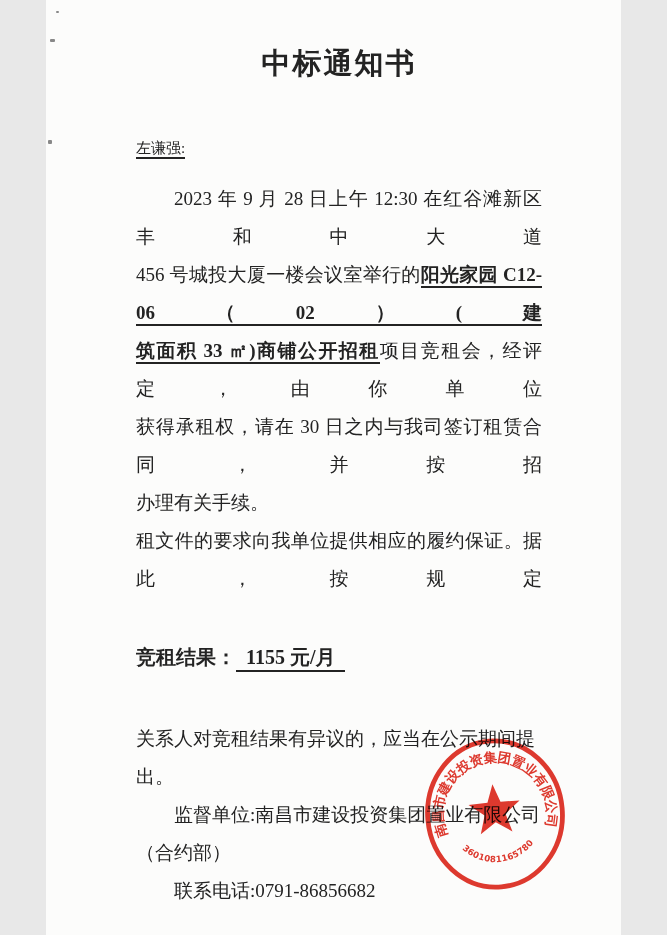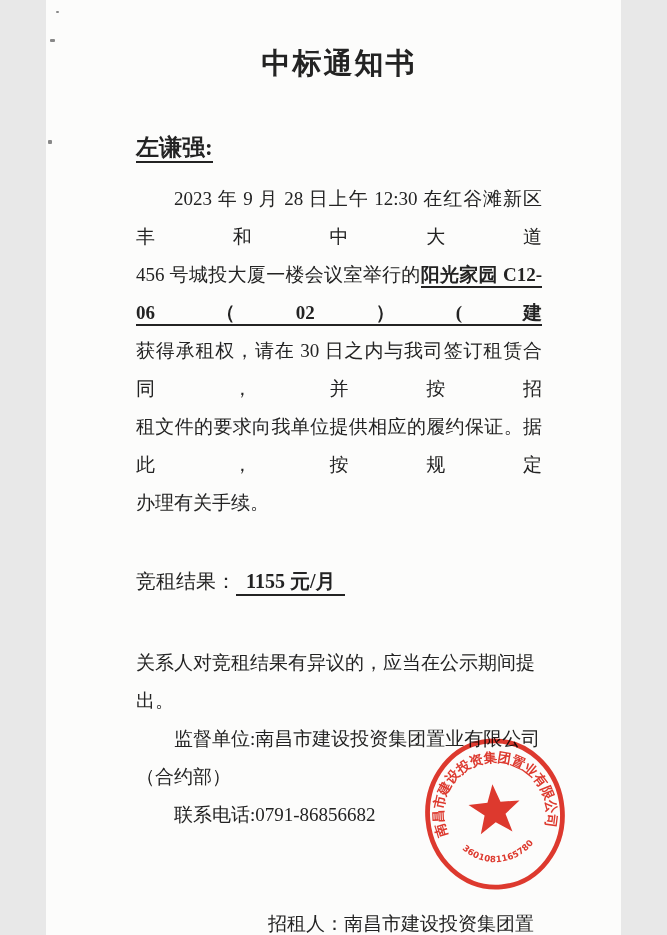--- a/index.html
+++ b/index.html
@@ -25,22 +25,22 @@
   .doc-title {
     margin: 0;
     font-size: 29px;
     font-weight: bold;
     text-align: center;
     letter-spacing: 2px;
     line-height: 34px;
   }
   .addressee {
     margin-top: 55px;
-    font-size: 23px;
-    font-weight: bold;
+    font-size: 15px;
+    font-weight: normal;
     line-height: 26px;
   }
   .addressee span {
     border-bottom: 2px solid var(--ink-color);
     padding-bottom: 1px;
   }
   .para { font-size: 19px; }
   .para1 { margin-top: 19px; }
   .para2 { margin-top: 48px; }
   .line { line-height: 38px; }
@@ -49,21 +49,21 @@
   .em {
     font-weight: bold;
     border-bottom: 2px solid var(--ink-color);
     padding-bottom: 1px;
   }
   .result-line {
     margin-top: 44px;
     font-size: 20px;
     line-height: 30px;
   }
-  .result-label { font-weight: normal; text-align: center; }
+  .result-label { font-weight: bold; text-align: center; }
   .result-value {
     border-bottom: 2px solid var(--ink-color);
     padding: 0 10px 2px 10px;
     font-weight: bold;
     text-align: center;
   }
   .signature {
     margin-top: 72px;
     font-size: 19px;
     line-height: 38px;
@@ -119,23 +119,24 @@
 
     <h1 class="doc-title">中标通知书</h1>
 
     <div class="addressee">
       <span>左谦强:</span>
     </div>
 
     <div class="para para1">
         <div class="line justify indent"><span>2023 年 9 月 28 日上午 12:30 在红谷滩新区丰和中大道</span></div>
         <div class="line justify"><span>456 号城投大厦一楼会议室举行的</span><span class="em">阳光家园 C12-06（02）(建</span></div>
+        <div class="line justify"><span class="em">筑面积 33 ㎡)商铺公开招租</span><span>项目竞租会，经评定，由你单位</span></div>
         <div class="line justify"><span>获得承租权，请在 30 日之内与我司签订租赁合同，并按招</span></div>
+        <div class="line"><span>办理有关手续。</span></div>
         <div class="line justify"><span>租文件的要求向我单位提供相应的履约保证。据此，按规定</span></div>
-        <div class="line"><span>办理有关手续。</span></div>
       </div>
 
     <div class="result-line">
       <span class="result-label">竞租结果：</span><span class="result-value">1155 元/月</span>
     </div>
 
     <div class="para para2">
         <div class="line"><span>关系人对竞租结果有异议的，应当在公示期间提出。</span></div>
         <div class="line indent"><span>监督单位:南昌市建设投资集团置业有限公司（合约部）</span></div>
         <div class="line indent"><span>联系电话:0791-86856682</span></div>

